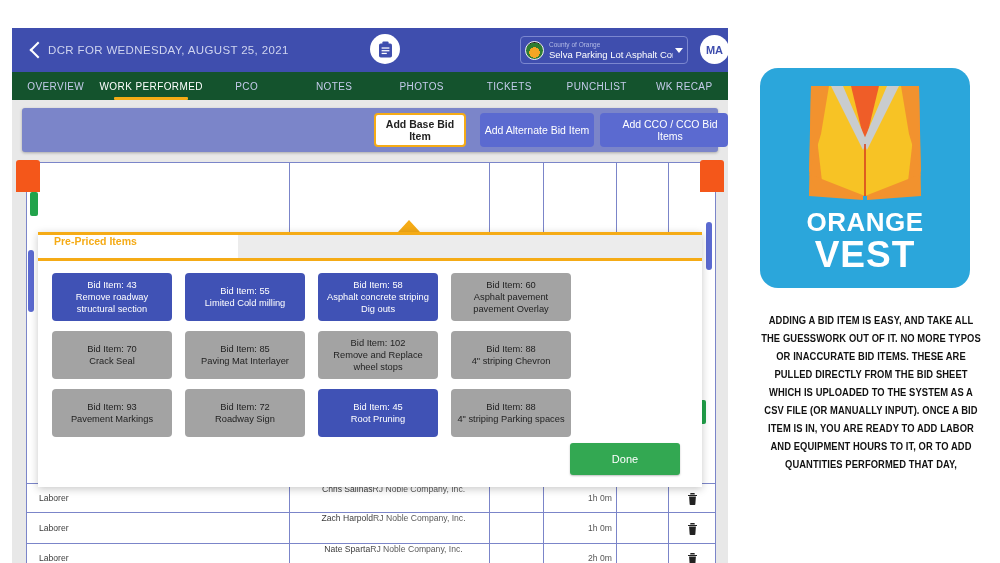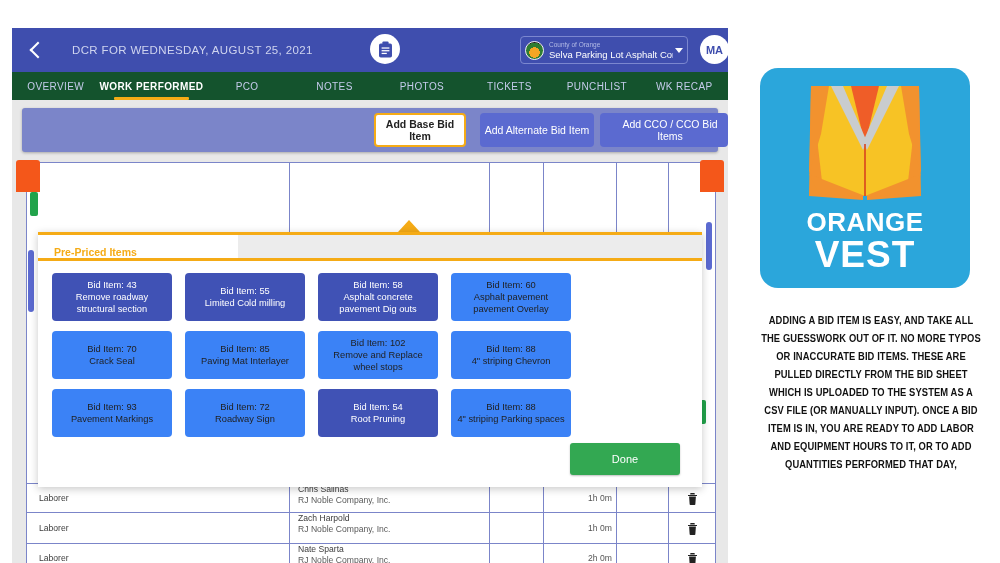--- a/index.html
+++ b/index.html
@@ -29,21 +29,21 @@
     margin-left: 16px; width: 16px; height: 16px;
     position: relative; cursor: pointer; flex: 0 0 auto;
   }
   .back-chevron:before {
     content: ""; position: absolute; left: 4px; top: 2px;
     width: 10px; height: 10px;
     border-left: 2.6px solid #fff; border-bottom: 2.6px solid #fff;
     transform: rotate(45deg);
   }
   .header-title {
-    margin-left: 28px; color: #cfd4ef;
+    margin-left: 4px; color: #cfd4ef;
     font-size: 11.5px; letter-spacing: .35px; white-space: nowrap;
   }
   .clipboard-wrap {
     position: absolute; left: 358px; top: 6px;
     width: 30px; height: 30px; border-radius: 50%;
     background: #fff; display: flex; align-items: center; justify-content: center;
   }
   .clipboard-wrap svg { display: block; }
   .project-select {
     position: absolute; left: 508px; top: 8px;
@@ -75,21 +75,21 @@
   
   .tabbar {
     height: 28px; background: #14532d;
     display: flex; align-items: stretch; position: relative;
   }
   .tab {
     flex: 1 1 0; display: flex; align-items: center; justify-content: center;
     color: #c6ccec; font-size: 10px; letter-spacing: .4px;
     cursor: pointer; position: relative; white-space: nowrap;
   }
-  .tab.active { color: #ffffff; font-weight: bold; }
+  .tab.active { color: #ffffff; font-weight: normal; }
   .tab.active:after {
     content: ""; position: absolute; left: 14%; right: 14%; bottom: 0;
     height: 3.5px; background: #f5ab16; border-radius: 1px;
   }
 
   
   .body-area { position: relative; height: 463px; background: #e8e8e8; }
   .addbar {
     position: absolute; left: 10px; top: 8px; right: 10px; height: 44px;
     background: #7b85c9; border-radius: 3px;
@@ -147,21 +147,21 @@
   }
   .row {
     display: flex; height: 30.4px; align-items: stretch;
     border-bottom: 1px solid #7b85c9;
     border-left: 1px solid #7b85c9; border-right: 1px solid #7b85c9;
     font-size: 8.6px; color: #3c3c3c;
   }
   .row:first-child { border-top: 1px solid #7b85c9; }
   .c-type  { width: 262px; display: flex; align-items: center; padding-left: 12px; }
   .c-name  { width: 200px; border-left: 1px solid #7b85c9; display: flex;
-             flex-direction: column; justify-content: flex-start; padding-left: 8px; }
+             flex-direction: row; justify-content: center; padding-left: 8px; }
   .c-blank1{ width: 54px; border-left: 1px solid #7b85c9; }
   .c-hours { width: 73px; border-left: 1px solid #7b85c9;
              display: flex; align-items: center; justify-content: center; color: #555; padding-left: 40px; }
   .c-blank2{ width: 52px; border-left: 1px solid #7b85c9; }
   .c-del   { flex: 1 1 auto; border-left: 1px solid #7b85c9;
              display: flex; align-items: center; justify-content: center; cursor: pointer; }
   .nm-1 { line-height: 11px; color: #3c3c3c; }
   .nm-2 { line-height: 11px; color: #5a5a5a; }
 
   
@@ -172,21 +172,21 @@
     border-top: 3px solid #f5ab16;
     box-shadow: 0 2px 8px rgba(0,0,0,.22);
   }
   .modal-caret {
     position: absolute; left: 386px; top: 120px;
     width: 0; height: 0;
     border-left: 11px solid transparent; border-right: 11px solid transparent;
     border-bottom: 12px solid #f5ab16;
   }
   .modal-titlebar {
-    height: 26px; display: flex; align-items: flex-end;
+    height: 26px; display: flex; align-items: flex-start;
     border-bottom: 3px solid #f5ab16;
     gap: 31px;
   }
   .modal-title {
     margin-left: 16px; color: #f5ab16;
     font-size: 10.5px; font-weight: bold;
   }
   .modal-title-fill { flex: 1 1 auto; height: 100%; background: #ffffff; }
   .modal-title-gray { width: 464px; height: 100%; background: #ececec; }
 
@@ -196,21 +196,21 @@
     align-content: flex-start;
     align-items: flex-end;
   }
   .card {
     width: 120px; height: 48px; border-radius: 4px;
     display: flex; align-items: center; justify-content: center;
     text-align: center; font-size: 9.3px; line-height: 12px;
     padding: 2px 5px; cursor: pointer;
   }
   .card.sel  { background: #4052b5; color: #ffffff; }
-  .card.unsel{ background: #3b82f6; color: #1f1f1f; }
+  .card.unsel{ background: #a3a3a3; color: #1f1f1f; }
 
   .done-btn {
     position: absolute; right: 22px; bottom: 12px;
     width: 110px; height: 32px; background: #33a852; color: #fff;
     border-radius: 3px; font-size: 11px;
     display: flex; align-items: center; justify-content: center;
     cursor: pointer; box-shadow: 0 1px 2px rgba(0,0,0,.25);
   }
 
   
@@ -374,21 +374,21 @@
             </div>
           <div class="card sel">
               <span>
                 <div>Bid Item: 55</div>
                 <div>Limited Cold milling</div>
               </span>
             </div>
           <div class="card sel">
               <span>
                 <div>Bid Item: 58</div>
-                <div>Asphalt concrete pavement Dig outs</div>
+                <div>Asphalt concrete striping Dig outs</div>
               </span>
             </div>
           <div class="card unsel">
               <span>
                 <div>Bid Item: 60</div>
                 <div>Asphalt pavement pavement Overlay</div>
               </span>
             </div>
           <div class="card unsel">
               <span>
@@ -421,21 +421,21 @@
               </span>
             </div>
           <div class="card unsel">
               <span>
                 <div>Bid Item: 72</div>
                 <div>Roadway Sign</div>
               </span>
             </div>
           <div class="card sel">
               <span>
-                <div>Bid Item: 54</div>
+                <div>Bid Item: 45</div>
                 <div>Root Pruning</div>
               </span>
             </div>
           <div class="card unsel">
               <span>
                 <div>Bid Item: 88</div>
                 <div>4" striping Parking spaces</div>
               </span>
             </div>
         </div>

